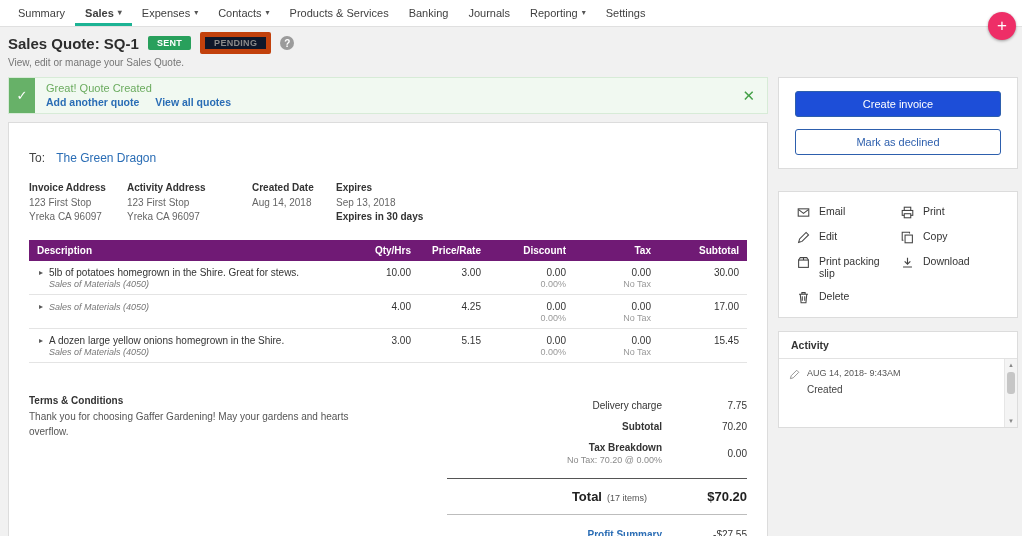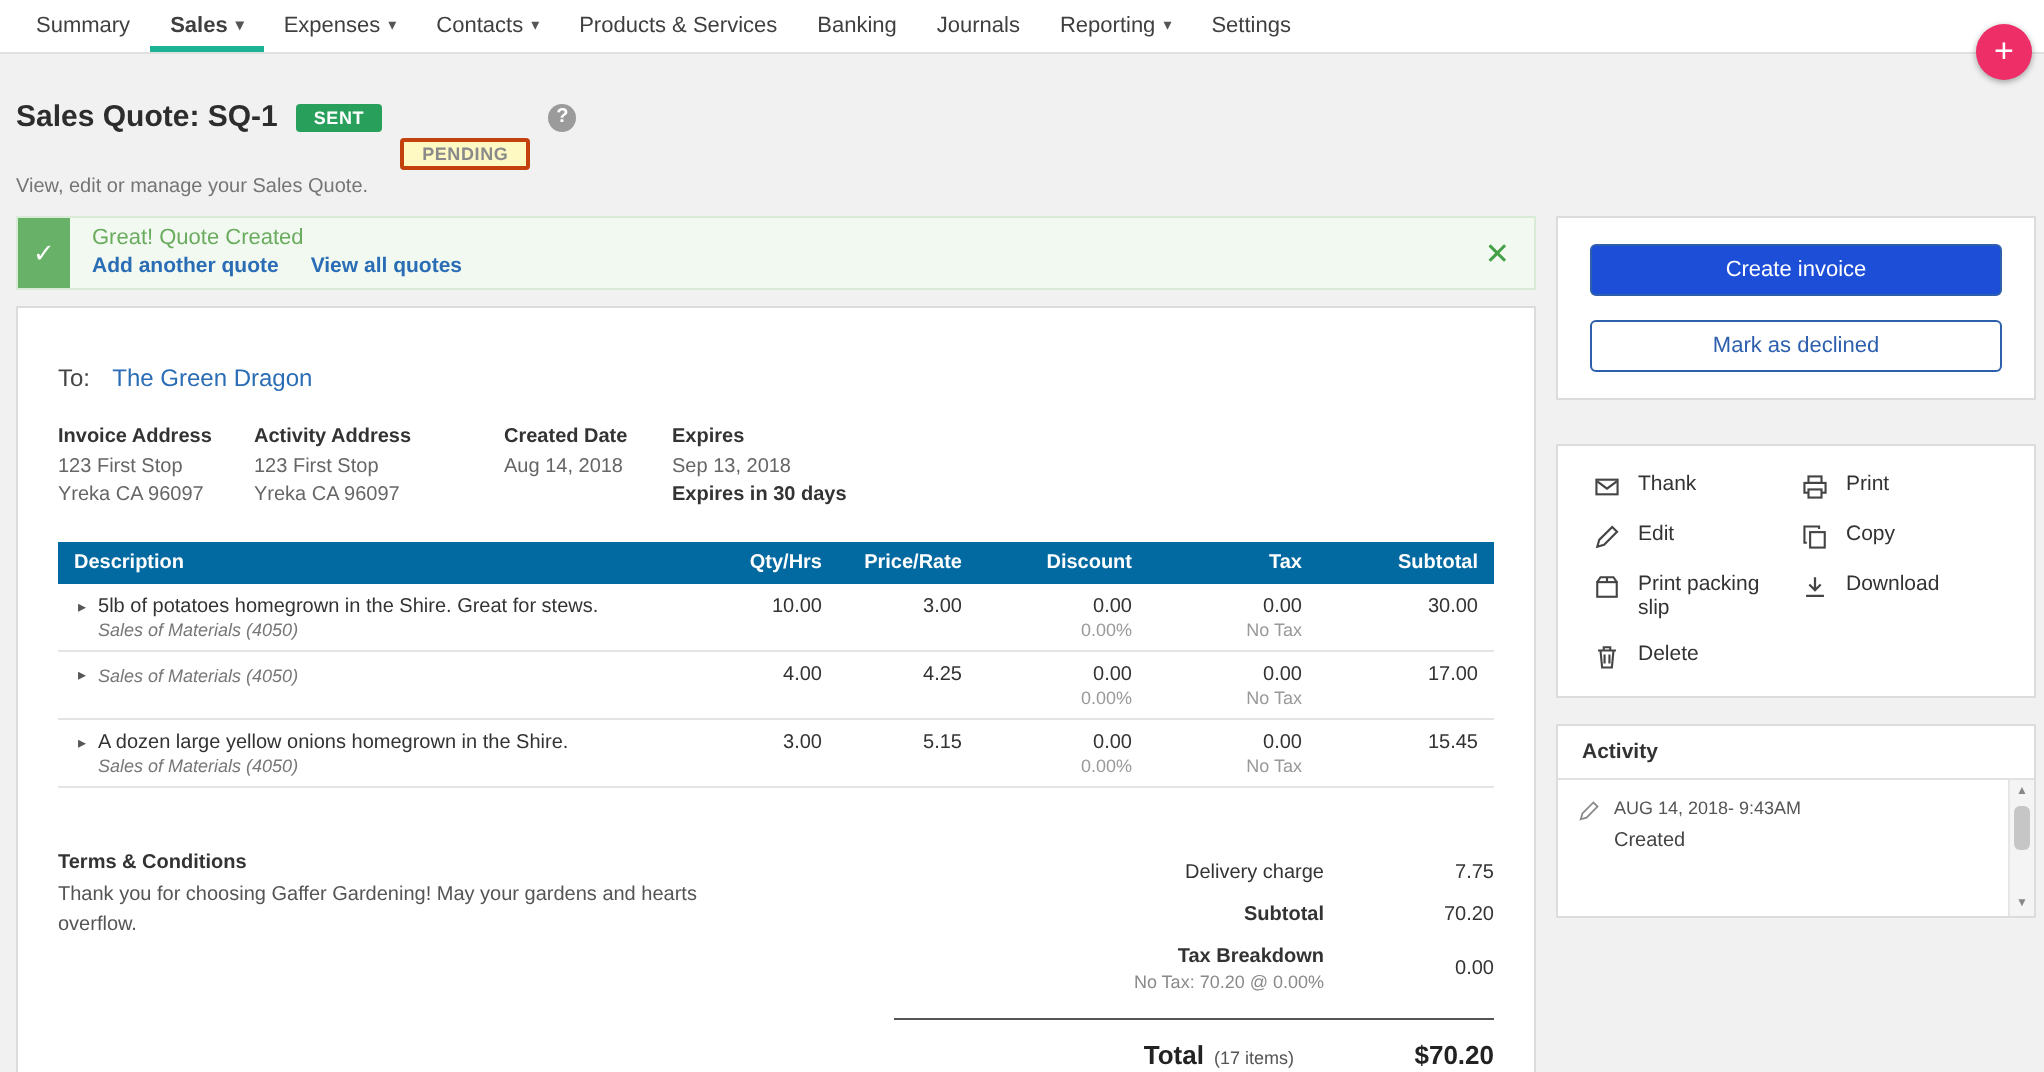--- a/index.html
+++ b/index.html
@@ -22,23 +22,23 @@
              border-radius:50%; background:#ee2e67; color:#fff; font-size:17px;
              display:flex; align-items:center; justify-content:center;
              box-shadow:0 1px 3px rgba(0,0,0,.35); cursor:pointer; border:none; }
 
   
   .page-header { padding:5px 8px 7px; }
   .title-row { display:flex; align-items:center; gap:9px; }
   .page-title { font-size:15px; font-weight:bold; color:#2d2d2d; }
   .badge-sent { background:#28a05c; color:#fff; font-size:9px; font-weight:bold;
                 padding:2px 9px; border-radius:2px; letter-spacing:.3px; }
-  .badge-pending { border:2px solid #c2410c; background:#fef9c3; color:#8a8a8a;
+  .badge-pending { border:5px solid #c2410c; background:#0f172a; color:#8a8a8a;
                    font-size:9px; font-weight:bold; padding:1px 9px; border-radius:2px;
-                   letter-spacing:.3px;margin-top:37px; }
+                   letter-spacing:.3px; }
   .help-icon { width:14px; height:14px; border-radius:50%; background:#9b9b9b;
                color:#fff; font-size:10px; font-weight:bold; display:flex;
                align-items:center; justify-content:center; cursor:pointer; }
   .subtitle { font-size:10px; color:#757575; margin-top:3px; }
 
   
   .content { display:flex; align-items:flex-start; padding:2px 4px 0 8px; gap:10px; }
   .left-col { width:760px; }
   .right-col { width:240px; }
 
@@ -59,21 +59,21 @@
   .to-row { margin-top:12px; font-size:12px; }
   .to-label { color:#444; margin-right:8px; }
   .addresses { display:flex; margin-top:17px; font-size:10px; }
   .addr-label { font-weight:bold; color:#333; margin-bottom:3px; }
   .addr-line { color:#666; line-height:1.4; }
   .expires-note { font-weight:bold; color:#333; line-height:1.4; }
   .w-a1 { width:98px; } .w-a2 { width:125px; } .w-a3 { width:84px; }
 
   
   .items-table { margin-top:16px; font-size:10px; }
-  .t-head { display:flex; background:#0369a1; color:#fff; font-weight:bold;
+  .t-head { display:flex; background:#701a75; color:#fff; font-weight:bold;
             padding:5px 8px; align-items:center; }
   .t-row { display:flex; border-bottom:1px solid #e4e4e4; padding:6px 8px 5px;
            align-items:flex-start; min-height:30px; }
   .col.desc { flex:1; text-align:left; }
   .col.num { text-align:right; }
   .w-qty { width:70px; } .w-price { width:70px; } .w-disc { width:85px; }
   .w-tax { width:85px; } .w-sub { width:88px; }
   .desc-line { display:flex; align-items:flex-start; }
   .tri { color:#555; font-size:8px; margin:1px 6px 0 2px; cursor:pointer; }
   .desc-main { color:#333; }
@@ -374,21 +374,21 @@
     </div>
 
     <div class="side-card actions-card">
       <div class="action">
         <span class="a-icon">
           <svg width="13" height="13" viewBox="0 0 16 16">
               <rect x="1.5" y="3.5" width="13" height="9" fill="none" stroke="#444" stroke-width="1.3"></rect>
               <path d="M2 4.5l6 4.5 6-4.5" fill="none" stroke="#444" stroke-width="1.3"></path>
             </svg>
         </span>
-        <span>Thank</span>
+        <span>Email</span>
       </div>
       <div class="action">
         <span class="a-icon">
           <svg width="13" height="13" viewBox="0 0 16 16">
               <rect x="4" y="1.5" width="8" height="4" fill="none" stroke="#444" stroke-width="1.3"></rect>
               <rect x="1.5" y="5.5" width="13" height="6" fill="none" stroke="#444" stroke-width="1.3"></rect>
               <rect x="4" y="9.5" width="8" height="5" fill="#fff" stroke="#444" stroke-width="1.3"></rect>
             </svg>
         </span>
         <span>Print</span>

